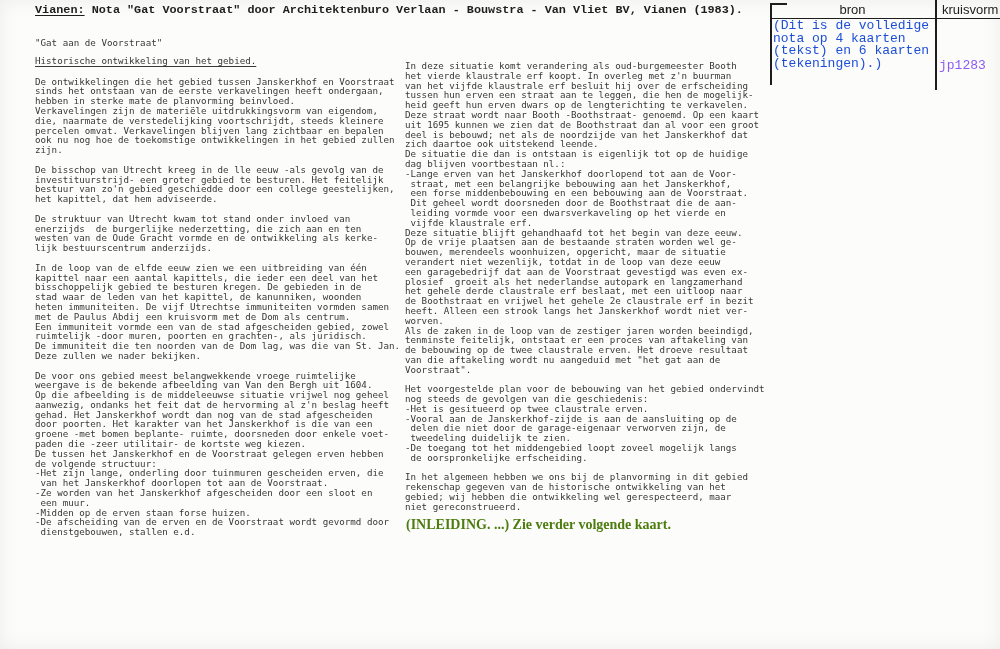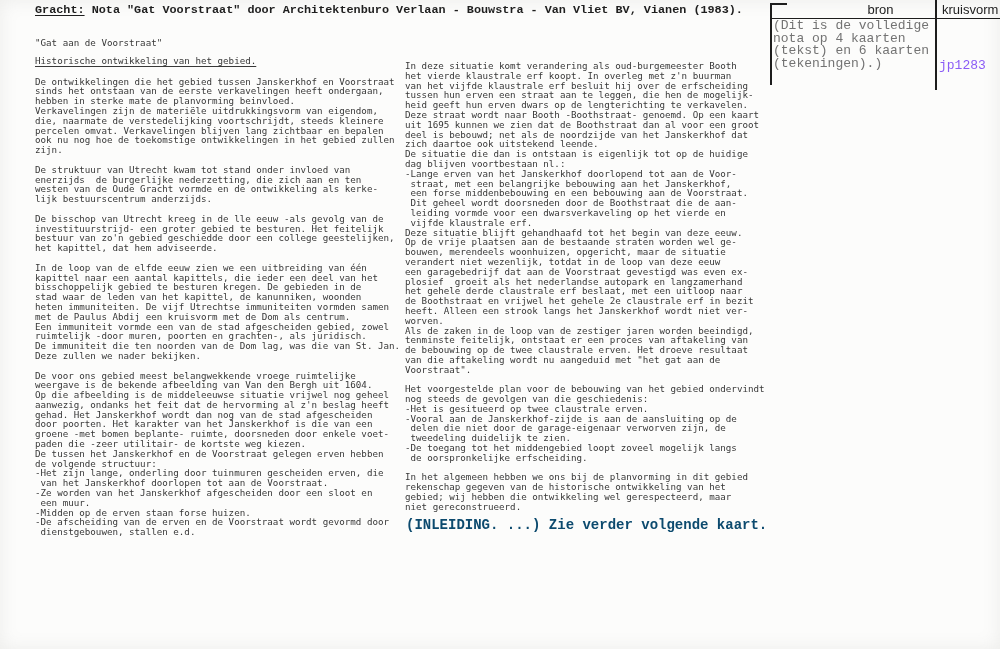--- a/index.html
+++ b/index.html
@@ -25,27 +25,27 @@
   
   .box-left-line{position:absolute;left:770px;top:3px;width:1.6px;height:82px;background:#1d1d1d;}
   .box-left-tick{position:absolute;left:770px;top:3px;width:17px;height:1.6px;background:#1d1d1d;}
   .box-divider{position:absolute;left:935px;top:0;width:1.6px;height:90px;background:#1d1d1d;}
   .box-header-line{position:absolute;left:770px;top:17.5px;width:230px;height:1.5px;background:#1d1d1d;}
   .box-label{
     position:absolute;top:2px;
     font-family:"Liberation Sans", sans-serif;
     font-size:13px;color:#222;
   }
-  .box-label.bron{left:770px;width:165px;text-align:center;padding-left:28px;}
+  .box-label.bron{left:770px;width:165px;text-align:center;}
   .box-label.verwerkt{left:942px;}
   .stamp-note{
     position:absolute;left:773px;top:20px;
     font-family:"Liberation Mono", monospace;
     font-size:13px;line-height:12.5px;
-    color:#737373;white-space:pre;
+    color:#1d4ed8;white-space:pre;
   }
   .stamp-code{
     position:absolute;left:939px;top:58px;
     font-family:"Liberation Mono", monospace;
     font-size:13px;color:#8b5cf6;
   }
 
   
   .col{position:absolute;top:38px;color:#383838;}
   .col-left{left:35px;width:368px;}
@@ -55,32 +55,32 @@
   }
   .section-heading{
     font-size:9.2px;line-height:9.8px;white-space:pre;margin:0 0 11px 0;
     text-decoration:underline;text-underline-offset:2px;
   }
   .para{
     font-size:9.2px;line-height:9.8px;white-space:pre;margin:0 0 9.8px 0;
   }
   .closing-note{
     position:absolute;left:406px;top:517px;
-    font-family:Liberation Mono, monospace;
+    font-family:Liberation Serif, serif;
     font-weight:bold;
     font-size:14px;line-height:16px;
-    color:#0c4a6e;white-space:pre;
+    color:#4d7c0f;white-space:pre;
   }
 </style>
 </head>
 <body>
 
 <div class="page">
 
-  <div class="doc-header"><span class="u">Gracht:</span><span> Nota "Gat Voorstraat" door Architektenburo Verlaan - Bouwstra - Van Vliet BV, Vianen (1983).</span></div>
+  <div class="doc-header"><span class="u">Vianen:</span><span> Nota "Gat Voorstraat" door Architektenburo Verlaan - Bouwstra - Van Vliet BV, Vianen (1983).</span></div>
 
   <div class="box-left-line"></div>
   <div class="box-left-tick"></div>
   <div class="box-divider"></div>
   <div class="box-header-line"></div>
   <div class="box-label bron">bron</div>
   <div class="box-label verwerkt">kruisvorm</div>
   <div class="stamp-note">(Dit is de volledige
 nota op 4 kaarten
 (tekst) en 6 kaarten
@@ -91,28 +91,28 @@
     <div class="doc-title">"Gat aan de Voorstraat"</div>
     <div class="section-heading">Historische ontwikkeling van het gebied.</div>
     <div class="para">De ontwikkelingen die het gebied tussen Janskerkhof en Voorstraat
 sinds het ontstaan van de eerste verkavelingen heeft ondergaan,
 hebben in sterke mate de planvorming beinvloed.
 Verkavelingen zijn de materiële uitdrukkingsvorm van eigendom,
 die, naarmate de verstedelijking voortschrijdt, steeds kleinere
 percelen omvat. Verkavelingen blijven lang zichtbaar en bepalen
 ook nu nog hoe de toekomstige ontwikkelingen in het gebied zullen
 zijn.</div>
+    <div class="para">De bisschop van Utrecht kreeg in de lle eeuw -als gevolg van de
+investituurstrijd- een groter gebied te besturen. Het feitelijk
+bestuur van zo'n gebied geschiedde door een college geestelijken,
+het kapittel, dat hem adviseerde.</div>
     <div class="para">De struktuur van Utrecht kwam tot stand onder invloed van
 enerzijds  de burgerlijke nederzetting, die zich aan en ten
 westen van de Oude Gracht vormde en de ontwikkeling als kerke-
 lijk bestuurscentrum anderzijds.</div>
-    <div class="para">De bisschop van Utrecht kreeg in de lle eeuw -als gevolg van de
-investituurstrijd- een groter gebied te besturen. Het feitelijk
-bestuur van zo'n gebied geschiedde door een college geestelijken,
-het kapittel, dat hem adviseerde.</div>
     <div class="para">In de loop van de elfde eeuw zien we een uitbreiding van één
 kapittel naar een aantal kapittels, die ieder een deel van het
 bisschoppelijk gebied te besturen kregen. De gebieden in de
 stad waar de leden van het kapittel, de kanunniken, woonden
 heten immuniteiten. De vijf Utrechtse immuniteiten vormden samen
 met de Paulus Abdij een kruisvorm met de Dom als centrum.
 Een immuniteit vormde een van de stad afgescheiden gebied, zowel
 ruimtelijk -door muren, poorten en grachten-, als juridisch.
 De immuniteit die ten noorden van de Dom lag, was die van St. Jan.
 Deze zullen we nader bekijken.</div>

